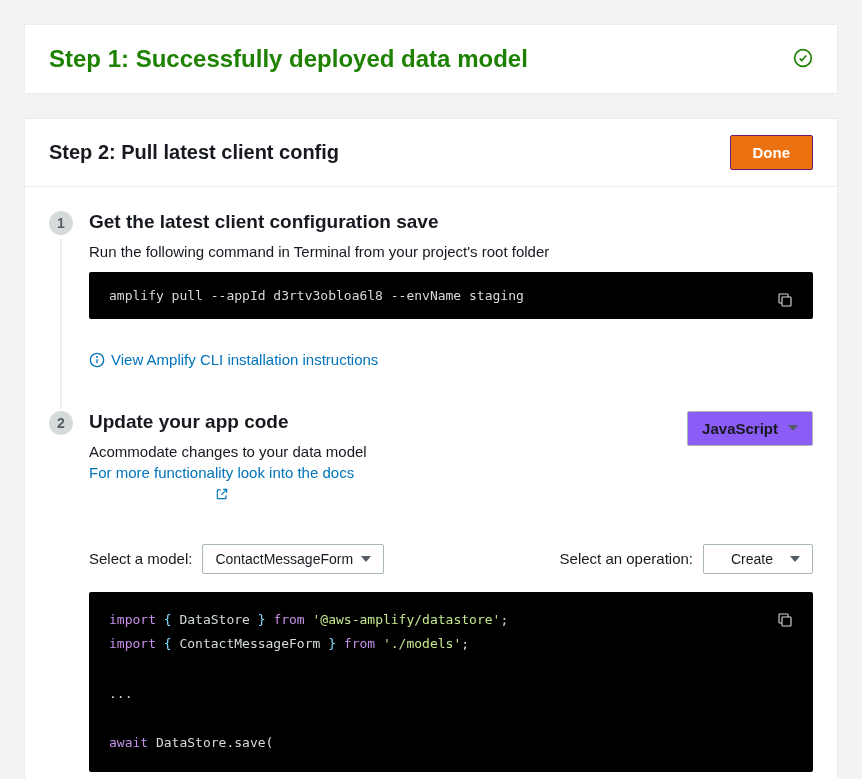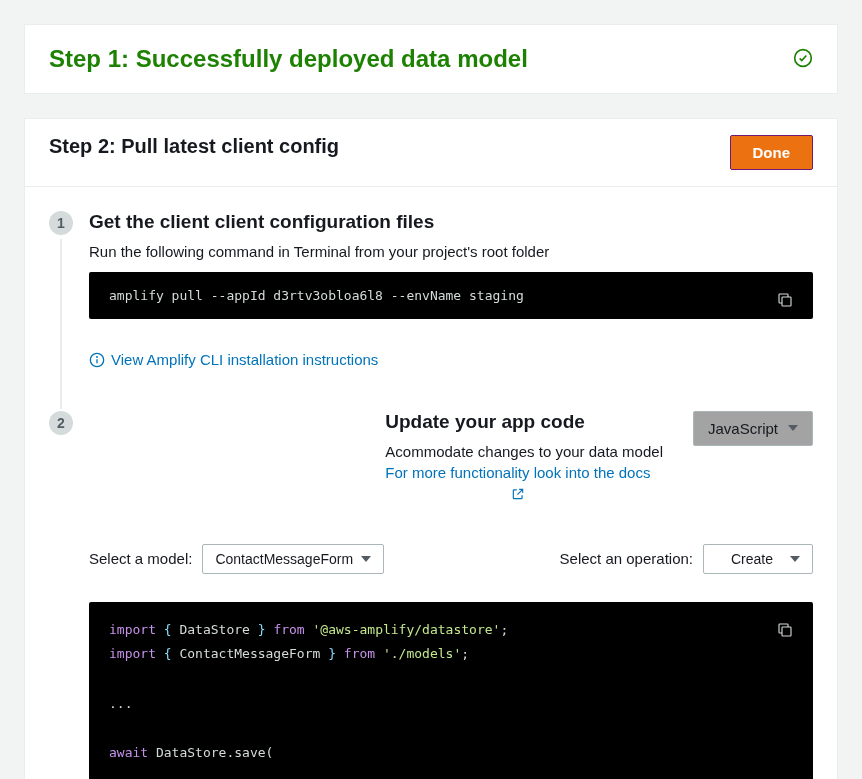--- a/index.html
+++ b/index.html
@@ -27,20 +27,21 @@
       font-weight: 700;
       color: #1d8102;
     }
     .check-icon {
       width: 20px; height: 20px;
       stroke: #1d8102; stroke-width: 2; fill: none;
     }
     
     .step2-header {
       display: flex;
+      align-items: center;
       justify-content: space-between;
       padding: 16px 24px;
       border-bottom: 1px solid #eaeded;
     }
     .step2-title {
       font-size: 20px;
       font-weight: 700;
       color: #16191f;
     }
     .btn-primary {
@@ -78,21 +79,21 @@
       border-radius: 50%;
       background: #d5dbdb;
       display: flex; align-items: center; justify-content: center;
       font-weight: 700;
       font-size: 14px;
       color: #545b64;
     }
     .substep-content { flex: 1; min-width: 0; }
     .substep-head {
       display: flex;
-      justify-content: flex-end;
+      justify-content: space-between;
       align-items: flex-start;
       gap: 30px;
     }
     .substep-title {
       font-size: 19px;
       font-weight: 700;
       margin-bottom: 10px;
     }
     .substep-desc {
       font-size: 15px;
@@ -133,26 +134,26 @@
     .info-icon {
       width: 16px; height: 16px;
       stroke: #0073bb; stroke-width: 2; fill: none;
       flex-shrink: 0;
     }
     .external-icon {
       width: 14px; height: 14px;
       stroke: #0073bb; stroke-width: 2; fill: none;
     }
     .select-btn {
-      background: #a3a3a3;
+      background: #8b5cf6;
       border: 1px solid #aab7b8;
       padding: 8px 14px;
       border-radius: 2px;
       font-size: 15px;
-      font-weight: 400;
+      font-weight: 700;
       cursor: pointer;
       display: inline-flex;
       align-items: center;
       gap: 10px;
       color: #16191f;
     }
     .select-normal {
       background: #fff;
       border: 1px solid #aab7b8;
       padding: 6px 12px;
@@ -167,21 +168,21 @@
     .caret {
       width: 0; height: 0;
       border-left: 5px solid transparent;
       border-right: 5px solid transparent;
       border-top: 6px solid #545b64;
     }
     .selects-row {
       display: flex;
       justify-content: space-between;
       align-items: center;
-      margin-bottom: 28px;
+      margin-bottom: 18px;
     }
     .select-group {
       display: flex;
       align-items: center;
       gap: 10px;
       font-size: 15px;
     }
     .codehl {
       font-family: Monaco, Menlo, Consolas, monospace;
       font-size: 13px;
@@ -214,21 +215,21 @@
     <div class="step2-title">Step 2: Pull latest client config</div>
     <button class="btn-primary">Done</button>
   </div>
 
   <div class="step2-body">
     <div class="substep-line"></div>
 
     <div class="substep">
       <div class="badge">1</div>
       <div class="substep-content">
-        <div class="substep-title">Get the client client configuration files</div>
+        <div class="substep-title">Get the latest client configuration save</div>
         <div class="substep-desc">Run the following command in Terminal from your project's root folder</div>
         <div class="code-block">
           <span>amplify pull --appId d3rtv3obloa6l8 --envName staging</span>
           <button class="copy-btn">
             <svg class="copy-icon" viewBox="0 0 24 24">
               <rect x="8" y="8" width="12" height="12" rx="1"></rect>
               <path d="M16 8V5a1 1 0 0 0-1-1H5a1 1 0 0 0-1 1v10a1 1 0 0 0 1 1h3"></path>
             </svg>
           </button>
         </div>

